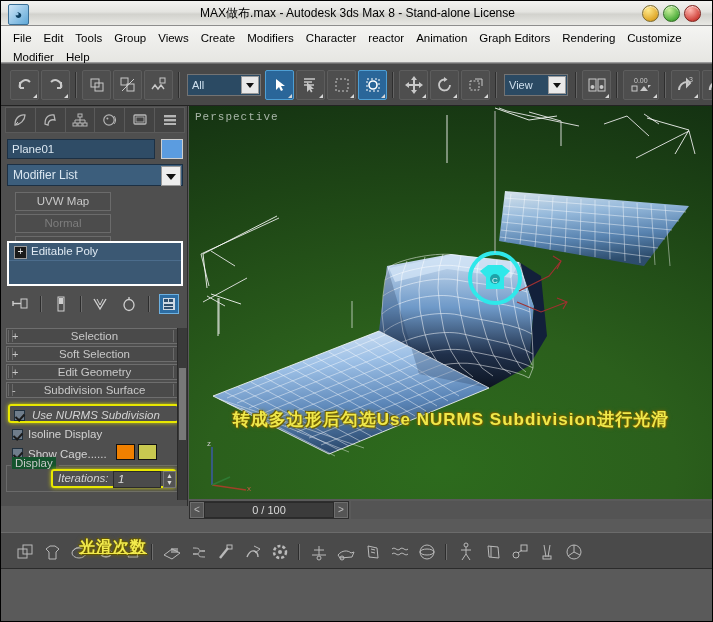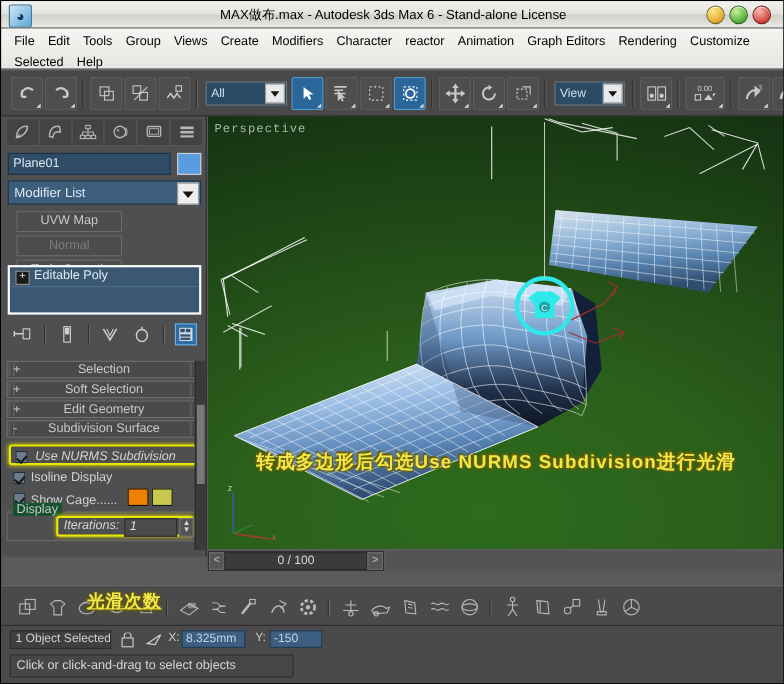--- a/index.html
+++ b/index.html
@@ -163,31 +163,31 @@
   .prompt{position:absolute;left:8px;top:26px;width:258px;height:21px;background:#464646;
     border:1px solid #2e2e2e;box-sizing:border-box;color:#d4d4d4;font-size:11.5px;line-height:19px;padding-left:5px;}
 </style>
 </head>
 <body>
 
 <div id="app">
 
   <div class="titlebar">
     <div class="app-logo">◕</div>
-    <div class="title-text">MAX做布.max - Autodesk 3ds Max 6  - Stand-alone License</div>
+    <div class="title-text">MAX做布.max - Autodesk 3ds Max 8  - Stand-alone License</div>
     <div class="winbtns">
       <div class="wbtn y"></div>
       <div class="wbtn g"></div>
       <div class="wbtn r"></div>
     </div>
   </div>
 
   <div class="menubar">
     <div class="menurow" id="menurow1"><span class="menuitem">File</span><span class="menuitem">Edit</span><span class="menuitem">Tools</span><span class="menuitem">Group</span><span class="menuitem">Views</span><span class="menuitem">Create</span><span class="menuitem">Modifiers</span><span class="menuitem">Character</span><span class="menuitem">reactor</span><span class="menuitem">Animation</span><span class="menuitem">Graph Editors</span><span class="menuitem">Rendering</span><span class="menuitem">Customize</span></div>
-    <div class="menurow" id="menurow2"><span class="menuitem">Selected</span><span class="menuitem">Help</span></div>
+    <div class="menurow" id="menurow2"><span class="menuitem">Modifier</span><span class="menuitem">Help</span></div>
   </div>
 
   <div class="toolbar">
     <div class="tbinner">
       <div class="tbtn corner">
         <svg width="18" height="18" viewBox="0 0 18 18">
             <path d="M4 12 A6 6 0 0 1 14 6" stroke="#c9c9c9" stroke-width="2" fill="none"></path>
             <path d="M4 12 L4 6 M4 12 L8 12" stroke="#c9c9c9" stroke-width="2" fill="none"></path>
           </svg>
       </div>
@@ -748,34 +748,13 @@
         <div class="ricon">
           <svg width="22" height="22" viewBox="0 0 22 22">
             <circle cx="11" cy="11" r="7" fill="none" stroke="#b9b9b9"></circle>
             <path d="M11 4 L11 11 L17 14 M11 11 L5 15" stroke="#b9b9b9" fill="none"></path>
           </svg>
         </div>
       </div>
   </div>
   <div class="annot2">光滑次数</div>
 
-  <div class="statusbar">
-    <div class="selinfo">1 Object Selected</div>
-    <div class="sicon" style="left:106px">
-      <svg width="12" height="14" viewBox="0 0 12 14">
-          <rect x="1" y="5" width="10" height="8" fill="none" stroke="#d0d0d0"></rect>
-          <path d="M3 5 L3 3 A3 3 0 0 1 9 3 L9 5" fill="none" stroke="#d0d0d0"></path>
-        </svg>
-    </div>
-    <div class="sicon" style="left:130px">
-      <svg width="16" height="14" viewBox="0 0 16 14">
-          <path d="M2 10 L14 2 L9 11 Z" fill="none" stroke="#d0d0d0" stroke-width="1.2"></path>
-        </svg>
-    </div>
-    <span class="coordlbl" style="left:152px">X:</span>
-    <span class="coordfld" style="left:164px;width:58px">8.325mm</span>
-    <span class="coordlbl" style="left:231px">Y:</span>
-    <span class="coordfld" style="left:244px;width:48px">-150</span>
-
-    <div class="prompt">Click or click-and-drag to select objects</div>
-
-  </div>
 </div>
 
 </body></html>

